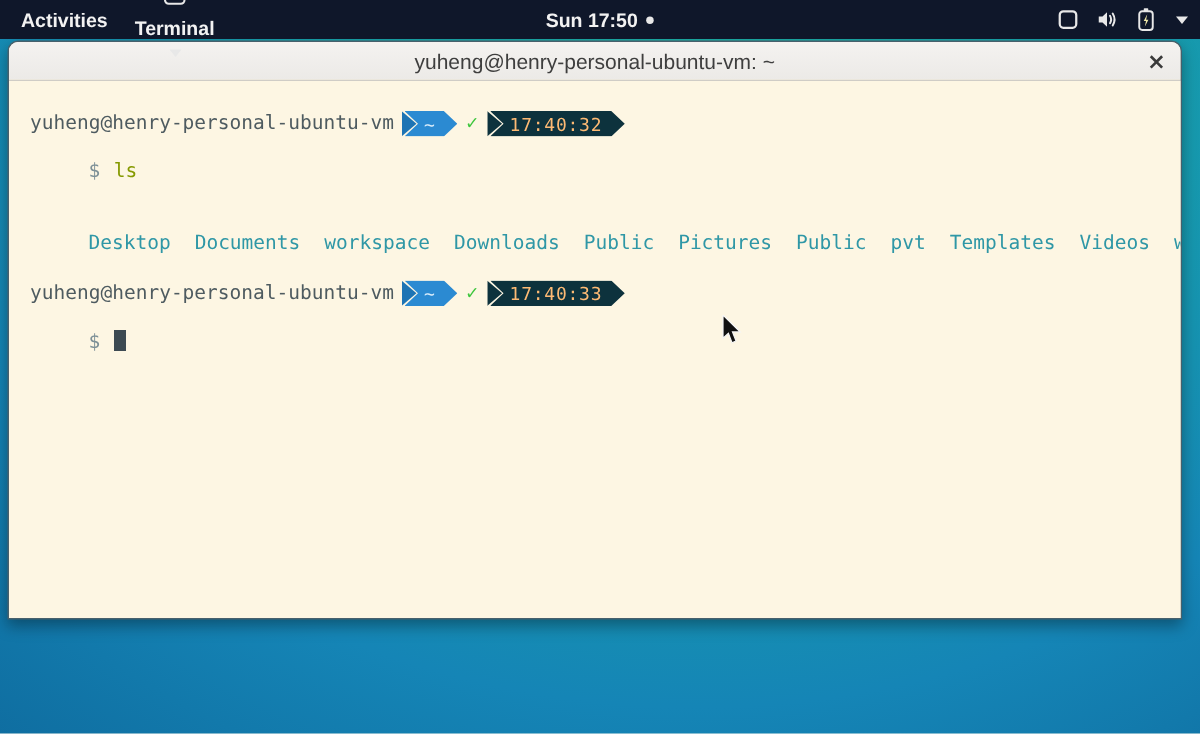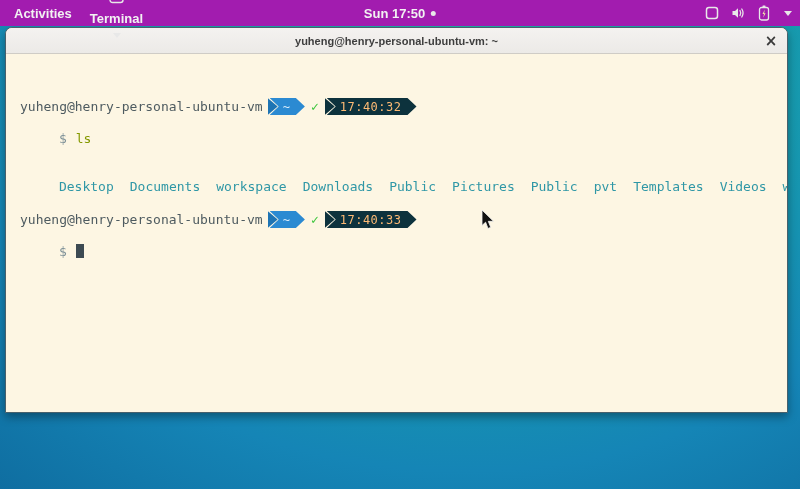--- a/index.html
+++ b/index.html
@@ -6,21 +6,21 @@
   html,body { width:800px; height:489px; overflow:hidden; }
   body {
     font-family:"Liberation Sans", sans-serif;
     background: radial-gradient(ellipse 90% 120% at 58% 10%, #1cb0a6 0%, #17a0ab 38%, #1585b6 72%, #0f6da0 100%);
     position:relative;
   }
 
   
   .topbar {
     position:absolute; left:0; top:0; width:800px; height:26px;
-    background:#a21caf; color:#f2f2f2; display:flex; align-items:center;
+    background:#0f172a; color:#f2f2f2; display:flex; align-items:center;
     font-size:13px; font-weight:700; z-index:30;
   }
   .topbar-left { display:flex; align-items:center; gap:14px; padding-left:10px; }
   .activities { padding:0 4px; cursor:default; }
   .app-menu { display:flex; align-items:center; gap:7px;flex-direction:column; }
   .app-menu svg { display:block; }
   .caret-down { width:0; height:0; border-left:4px solid transparent; border-right:4px solid transparent; border-top:5px solid #e8e8e8; margin-left:2px; }
   .topbar-clock {
     position:absolute; left:50%; top:0; transform:translateX(-50%);
     height:26px; display:flex; align-items:center; gap:6px;
@@ -40,33 +40,33 @@
     display:flex; flex-direction:column;
   }
   .titlebar {
     height:26px; flex:0 0 26px;
     background:linear-gradient(#f4f2f0,#eceae7);
     border-bottom:1px solid #cfccc6;
     border-radius:6px 6px 0 0;
     position:relative;
     display:flex; align-items:center; justify-content:center;
   }
-  .titlebar-title { font-size:11px; font-weight:700; color:#3e3e3e; }
+  .titlebar-title { font-size:14px; font-weight:400; color:#3e3e3e; }
   .close-btn {
     position:absolute; right:6px; top:3px; width:20px; height:20px;
     display:flex; align-items:center; justify-content:center;
     font-size:15px; font-weight:700; color:#3a3a3a; border-radius:50%;
     cursor:default; font-family:"DejaVu Sans", sans-serif;
   }
 
   
   .screen {
-    flex:1 1 auto; background:#fdf6e3; padding:3px 2px 0 6px;
+    flex:1 1 auto; background:#fdf6e3; padding:20px 2px 0 6px;
     font-family:"DejaVu Sans Mono", monospace; font-size:13px; line-height:16px;
-    color:#4e5b60; overflow:hidden; border-radius:0 0 0 0;margin-top:41px;
+    color:#4e5b60; overflow:hidden; border-radius:0 0 0 0;
   }
   .trow { white-space:pre; }
   .prompt-row { display:flex; align-items:center; height:17px; margin-left:8px; }
   .user-host { color:#4e5b60; }
   .pl-tri {
     width:10px; height:17px; margin-left:5px; margin-right:-8px;
     clip-path:polygon(0 0, 100% 50%, 0 100%); position:relative; z-index:2;
   }
   .pl-tri.blue { background:#1e74b4; }
   .pl-tri.dark { background:#0d323d; margin-left:6px; }

